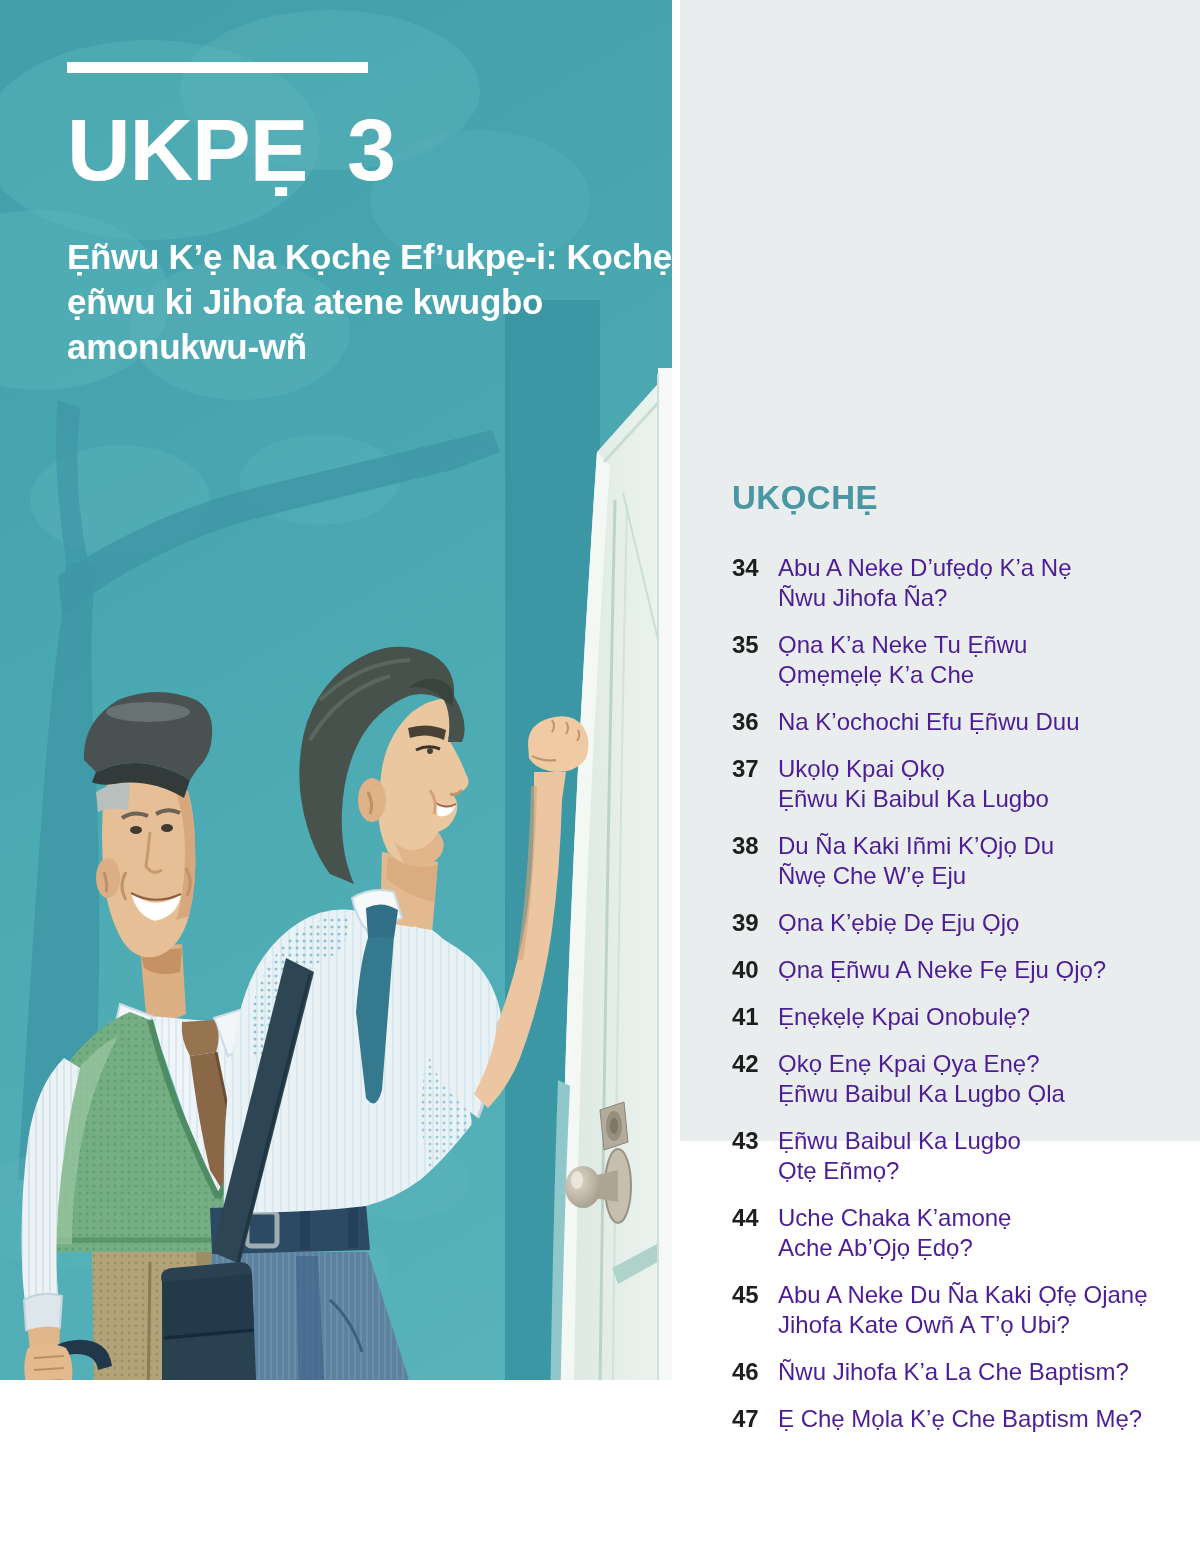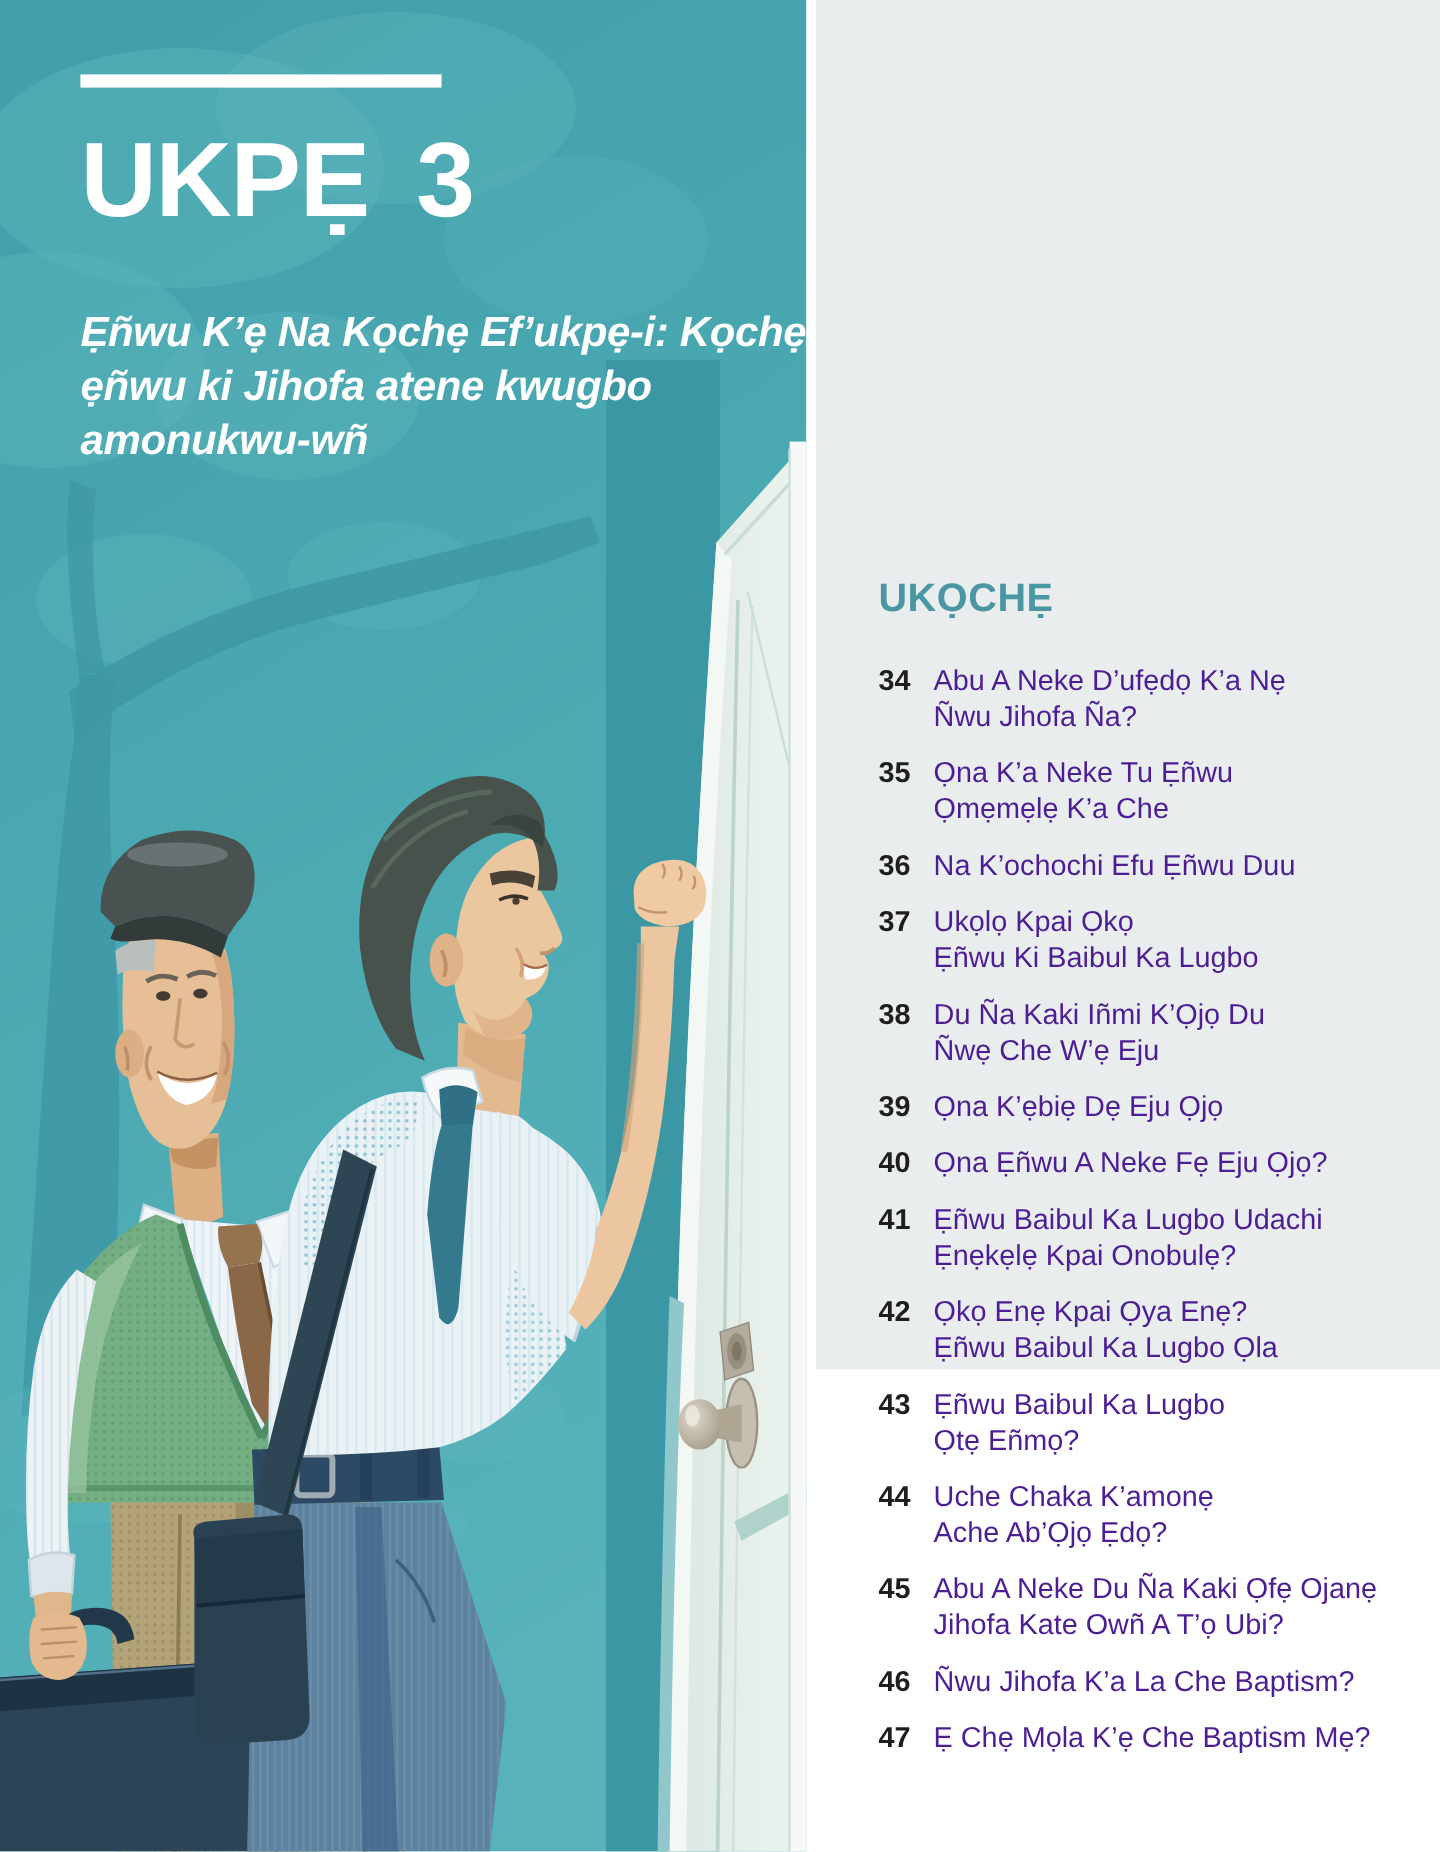--- a/index.html
+++ b/index.html
@@ -1,29 +1,29 @@
 <!DOCTYPE html>
 <html><head>
 <meta charset="utf-8">
 <style>
   html,body{margin:0;padding:0;}
   body{
     width:1200px;height:1543px;position:relative;background:#ffffff;
     font-family:"Liberation Sans","DejaVu Sans",sans-serif;
     overflow:hidden;
   }
-  .left-panel{position:absolute;left:0;top:0;width:672px;height:1543px;overflow:hidden;}
+  .left-panel{position:absolute;left:0;top:0;width:672px;height:1380px;overflow:hidden;}
   .left-panel svg{position:absolute;left:0;top:0;}
   .title-block{position:absolute;left:67px;top:62px;z-index:2;color:#ffffff;}
   .title-bar{width:301px;height:11px;background:#ffffff;}
   .chapter-title{
     margin:0;margin-top:31px;font-size:88px;font-weight:700;line-height:1.05;
     letter-spacing:-1px;word-spacing:16px;color:#ffffff;
   }
-  .chapter-subtitle{margin-top:58px;font-size:35px;font-style:italic;font-weight:700;
+  .chapter-subtitle{margin-top:38px;font-size:35px;font-weight:700;
     line-height:45px;letter-spacing:-0.3px;color:#ffffff;}
   .chapter-subtitle div{white-space:nowrap;}
 
   .right-panel{
     position:absolute;left:680px;top:0;width:520px;height:1141px;
     background:#E9EDEE;box-sizing:border-box;padding:479px 24px 0 52px;
   }
   .contents-heading{
     margin:0 0 36px 0;font-size:33px;font-weight:700;color:#4A96A2;letter-spacing:0.5px;
   }
@@ -306,21 +306,20 @@
   <div class="toc-item">
     <div class="toc-num">40</div>
     <div class="toc-lines">
           <div>Ọna Ẹñwu A Neke Fẹ Eju Ọjọ?</div>
         </div>
   </div>
 
   <div class="toc-item">
     <div class="toc-num">41</div>
     <div class="toc-lines">
-          <div>Ẹñwu Baibul Ka Lugbo Udachi</div>
           <div>Ẹnẹkẹlẹ Kpai Onobulẹ?</div>
         </div>
   </div>
 
   <div class="toc-item">
     <div class="toc-num">42</div>
     <div class="toc-lines">
           <div>Ọkọ Enẹ Kpai Ọya Enẹ?</div>
           <div>Ẹñwu Baibul Ka Lugbo Ọla</div>
         </div>

